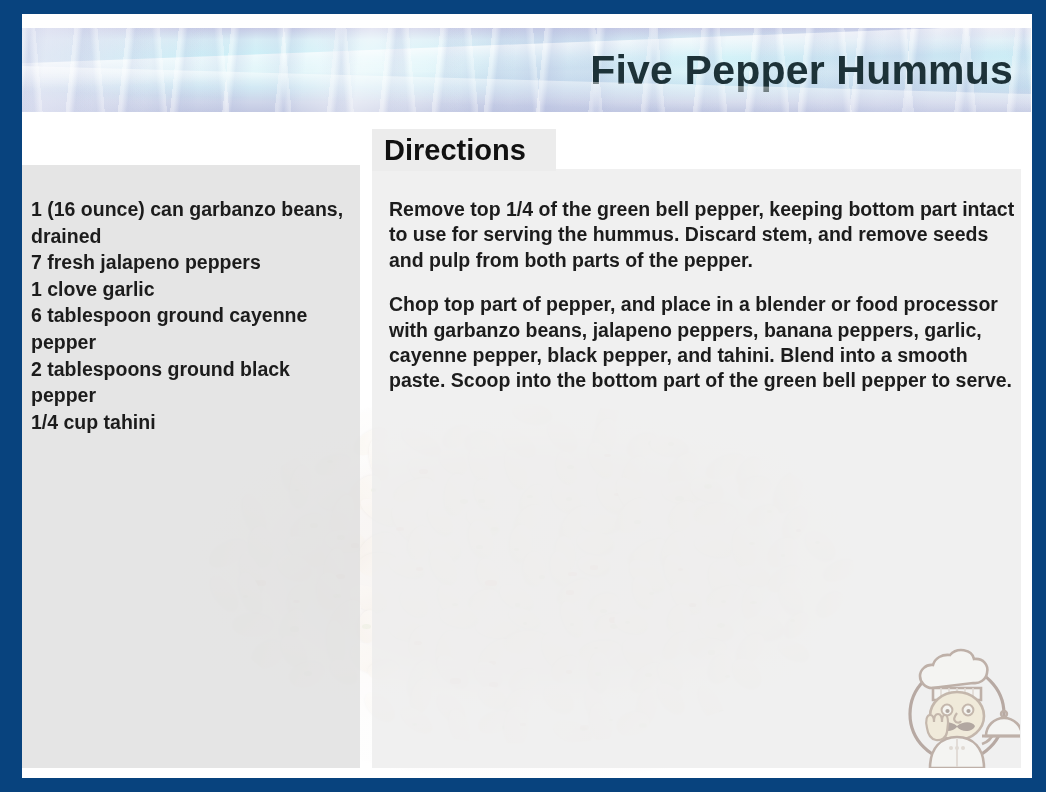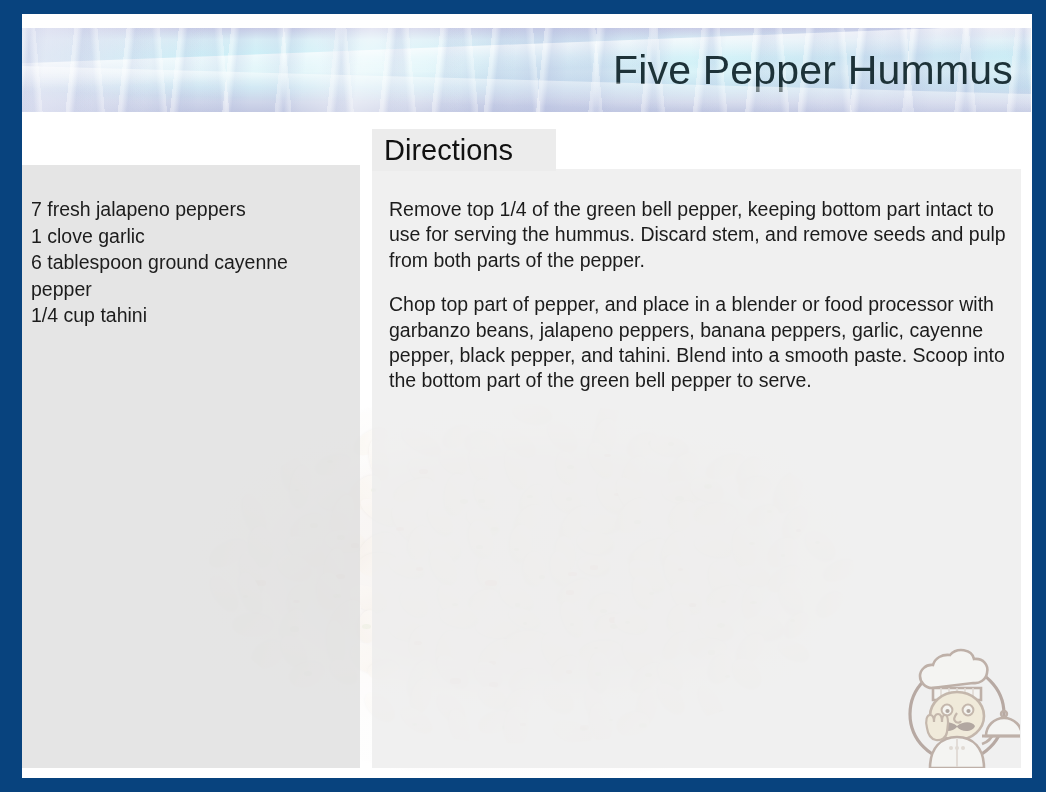--- a/index.html
+++ b/index.html
@@ -28,20 +28,21 @@
     border-bottom-width: 14px;
     overflow: hidden;
   }
   .inner {
     position: absolute;
     left: 0; top: 0;
     width: 1010px;
     height: 764px;
     background: #ffffff;
     overflow: hidden;
+    font-weight: bold;
   }
 
   
   .banner {
     position: absolute;
     left: 0px;
     top: 14px;
     width: 1009px;
     height: 84px;
     background:
@@ -509,23 +510,25 @@
     </div>
 
     <div class="banner">
       <div class="streaks"></div>
       <div class="streaks2"></div>
       <div class="title">Five Pepper Hummus</div>
     </div>
 
     <div class="col-ingredients">
       <div class="ing-list" id="ing-list">
+          <div>1 (16 ounce) can garbanzo beans, drained</div>
           <div>7 fresh jalapeno peppers</div>
           <div>1 clove garlic</div>
           <div>6 tablespoon ground cayenne pepper</div>
+          <div>2 tablespoons ground black pepper</div>
           <div>1/4 cup tahini</div>
         </div>
     </div>
 
     <div class="col-directions">
       <div class="dir-body" id="dir-body">
           <p>Remove top 1/4 of the green bell pepper, keeping bottom part intact to use for serving the hummus. Discard stem, and remove seeds and pulp from both parts of the pepper.</p>
           <p>Chop top part of pepper, and place in a blender or food processor with garbanzo beans, jalapeno peppers, banana peppers, garlic, cayenne pepper, black pepper, and tahini. Blend into a smooth paste. Scoop into the bottom part of the green bell pepper to serve.</p>
         </div>
     </div>

